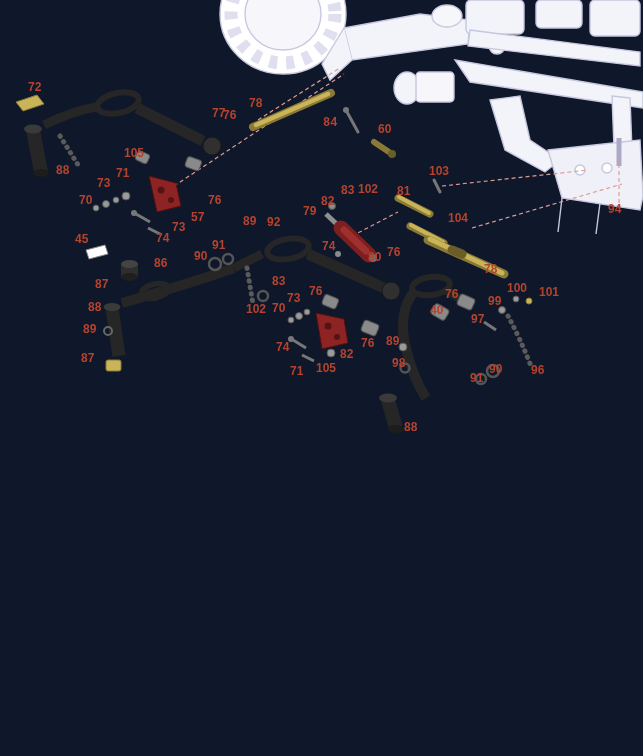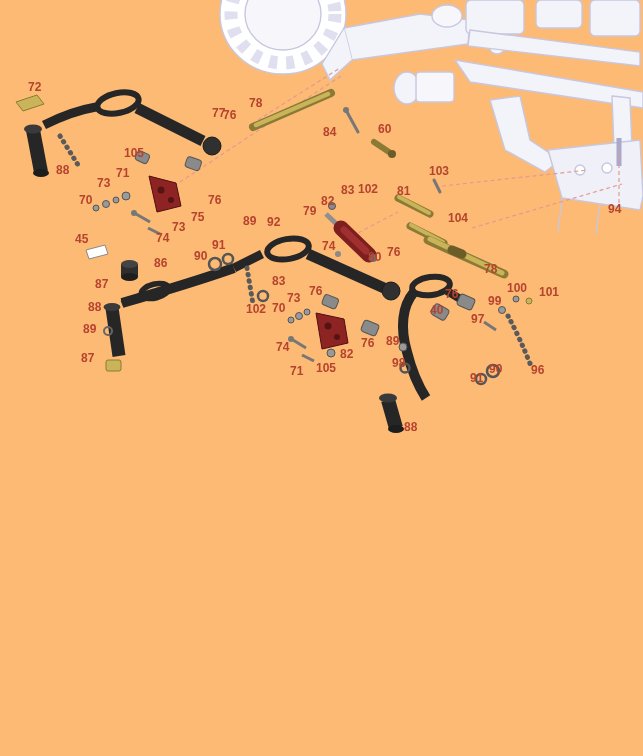--- a/index.html
+++ b/index.html
@@ -7,21 +7,21 @@
     --machine:#c7c7e0;
     --arm:#262626;
     --accent:#8e2323;
     --gold:#c9b45a;
     --goldDark:#8a7a35;
     --connector:#e29b92;
   }
   *{box-sizing:border-box}
   html,body{margin:0;padding:0;background:#ffffff}
   .canvas{
-    position:relative;width:643px;height:756px;background:#fdba74;
+    position:relative;width:643px;height:756px;background:#0f172a;
     overflow:hidden;font-family:"Liberation Sans",sans-serif;
   }
   .canvas svg{position:absolute;left:0;top:0}
   .part-label{
     position:absolute;font-size:12px;font-weight:700;line-height:1;
     color:var(--label);white-space:nowrap;user-select:none;
   }
   .machine-g{stroke:var(--machine);fill:#ffffff}
   .conn-g{stroke:var(--connector);fill:none}
   .red{fill:var(--accent);stroke:#4f1010;stroke-width:1}
@@ -175,29 +175,29 @@
       <circle cx="502" cy="310" r="3.5" fill="#9a9a9a" stroke="#555555"></circle>
       <line x1="484" y1="322" x2="496" y2="330" stroke="#777777" stroke-width="3"></line>
     </g>
   </svg>
 
   <div>
       <span class="part-label" style="left: 28px; top: 81px;">72</span>
       <span class="part-label" style="left: 171px; top: 107px; margin-left: 41px;">77</span>
       <span class="part-label" style="left: 249px; top: 97px;">78</span>
       <span class="part-label" style="left: 223px; top: 109px;">76</span>
-      <span class="part-label" style="left: 323px; top: 126px;">84</span>
+      <span class="part-label" style="left: 323px; top: 117px; font-family: Liberation Mono, monospace;">84</span>
       <span class="part-label" style="left: 378px; top: 123px;">60</span>
       <span class="part-label" style="left: 56px; top: 164px;">88</span>
       <span class="part-label" style="left: 124px; top: 147px;">105</span>
       <span class="part-label" style="left: 116px; top: 167px;">71</span>
       <span class="part-label" style="left: 97px; top: 177px;">73</span>
       <span class="part-label" style="left: 79px; top: 194px;">70</span>
       <span class="part-label" style="left: 208px; top: 194px;">76</span>
-      <span class="part-label" style="left: 191px; top: 211px;">75</span>
+      <span class="part-label" style="left: 191px; top: 211px;">57</span>
       <span class="part-label" style="left: 172px; top: 221px;">73</span>
       <span class="part-label" style="left: 156px; top: 232px;">74</span>
       <span class="part-label" style="left: 429px; top: 165px;">103</span>
       <span class="part-label" style="left: 341px; top: 184px;">83</span>
       <span class="part-label" style="left: 358px; top: 183px;">102</span>
       <span class="part-label" style="left: 397px; top: 185px;">81</span>
       <span class="part-label" style="left: 321px; top: 195px;">82</span>
       <span class="part-label" style="left: 303px; top: 205px;">79</span>
       <span class="part-label" style="left: 608px; top: 203px;">94</span>
       <span class="part-label" style="left: 448px; top: 212px;">104</span>

